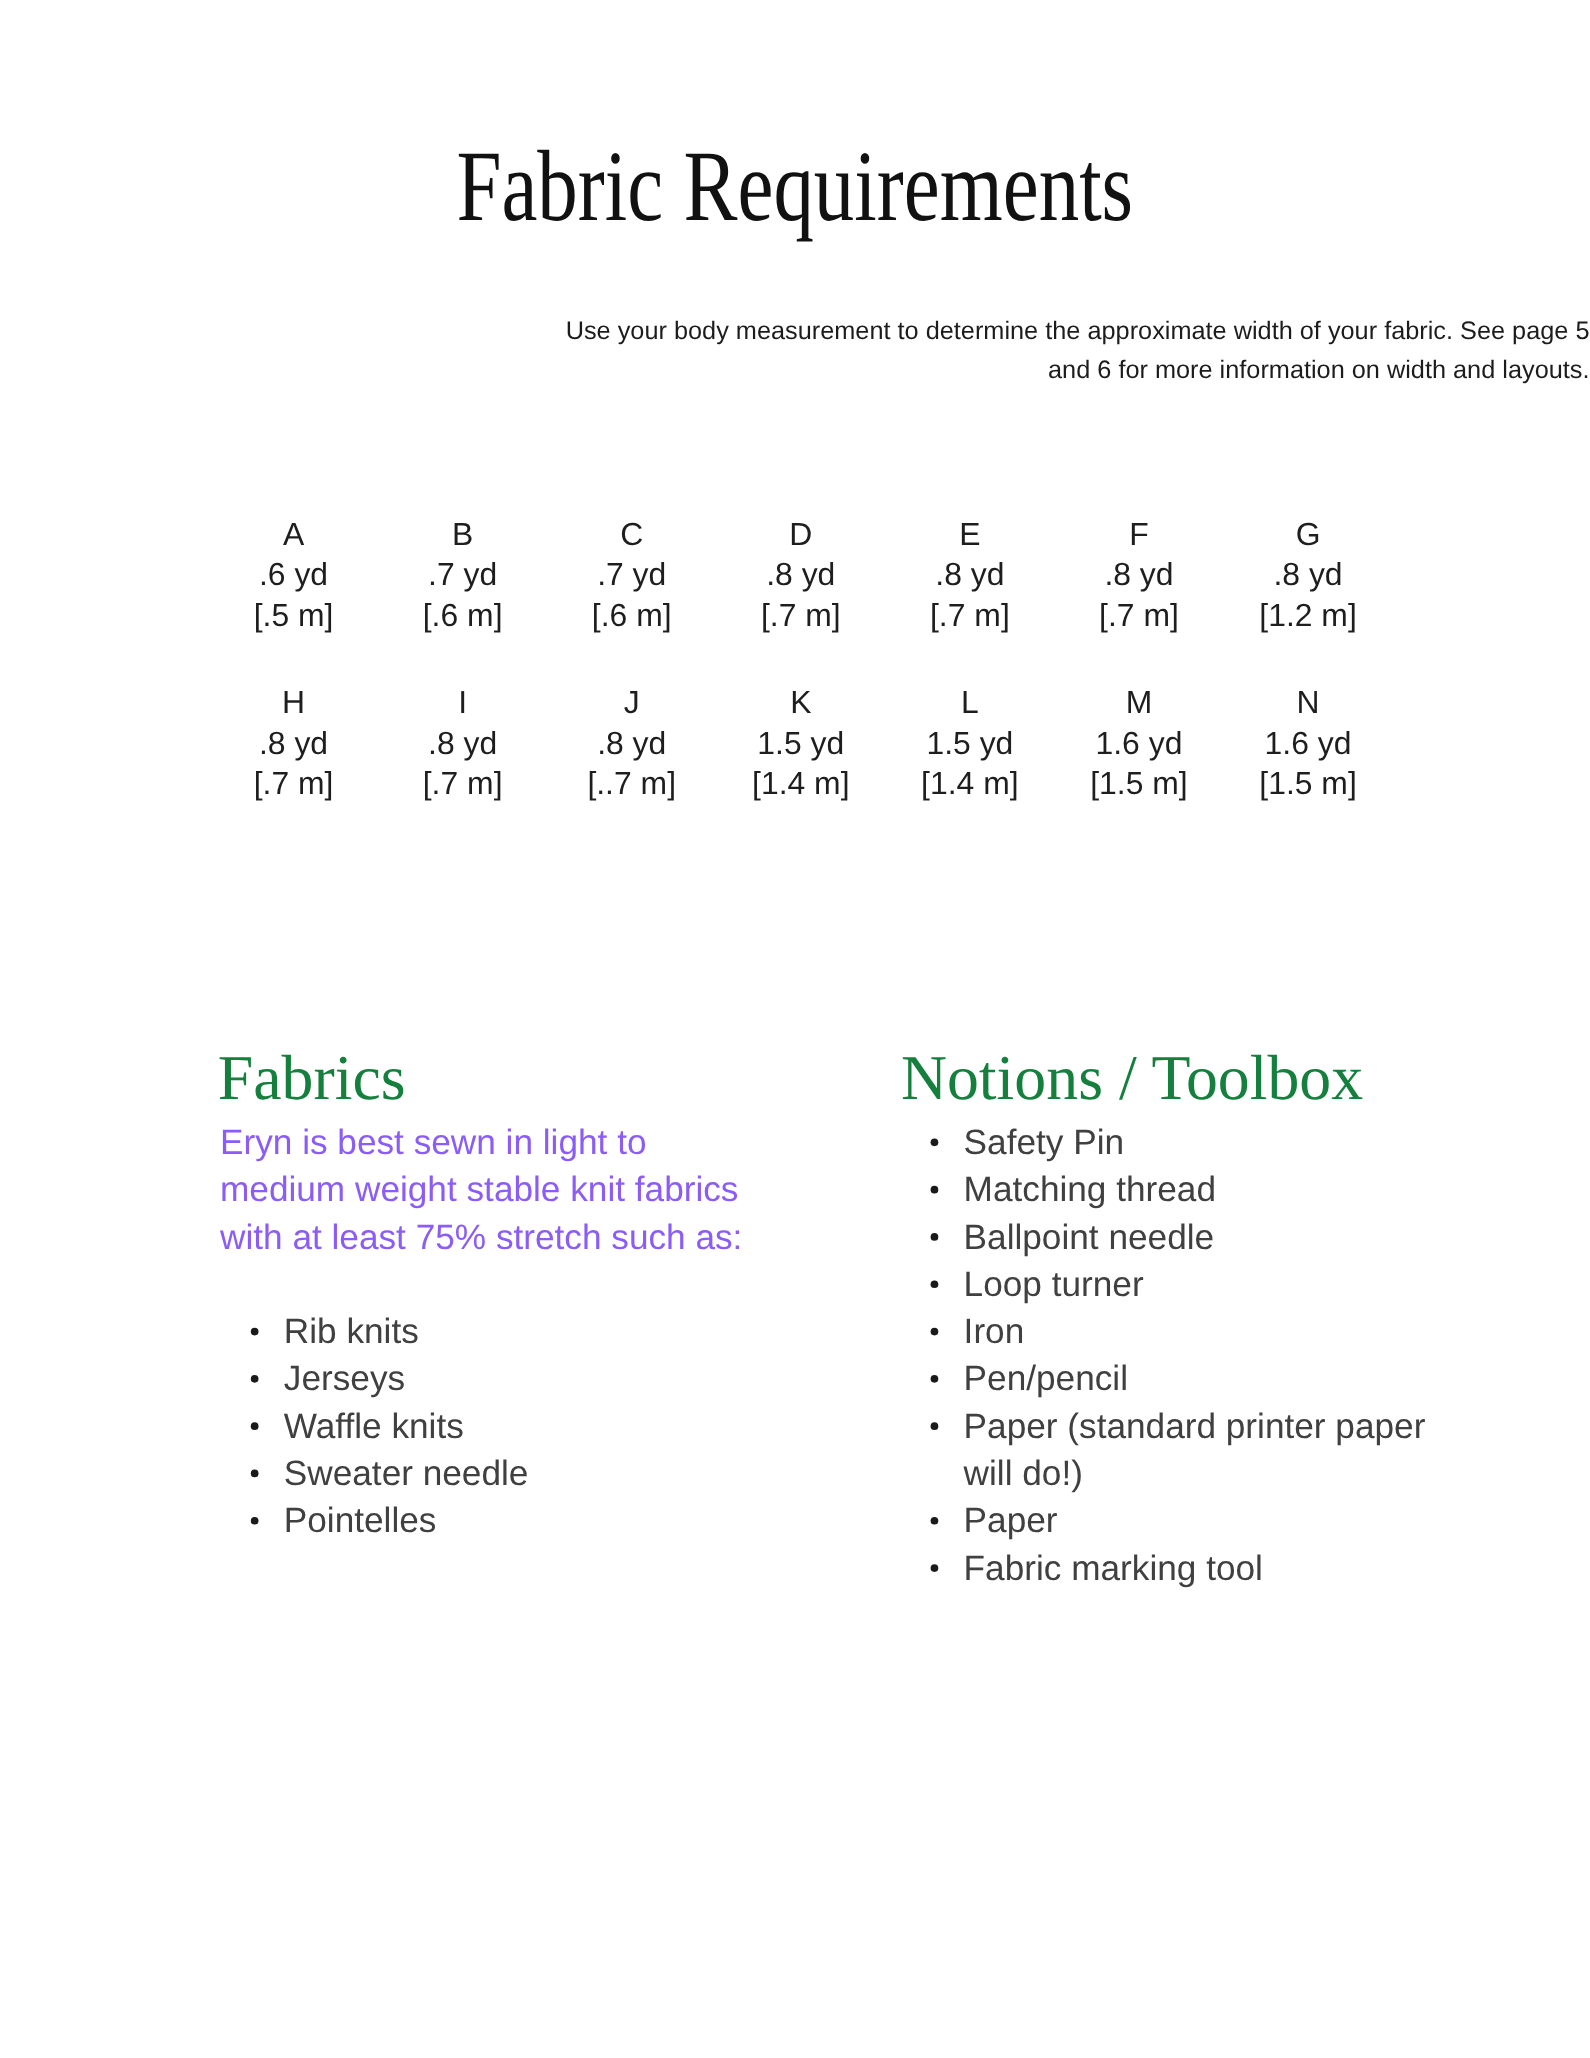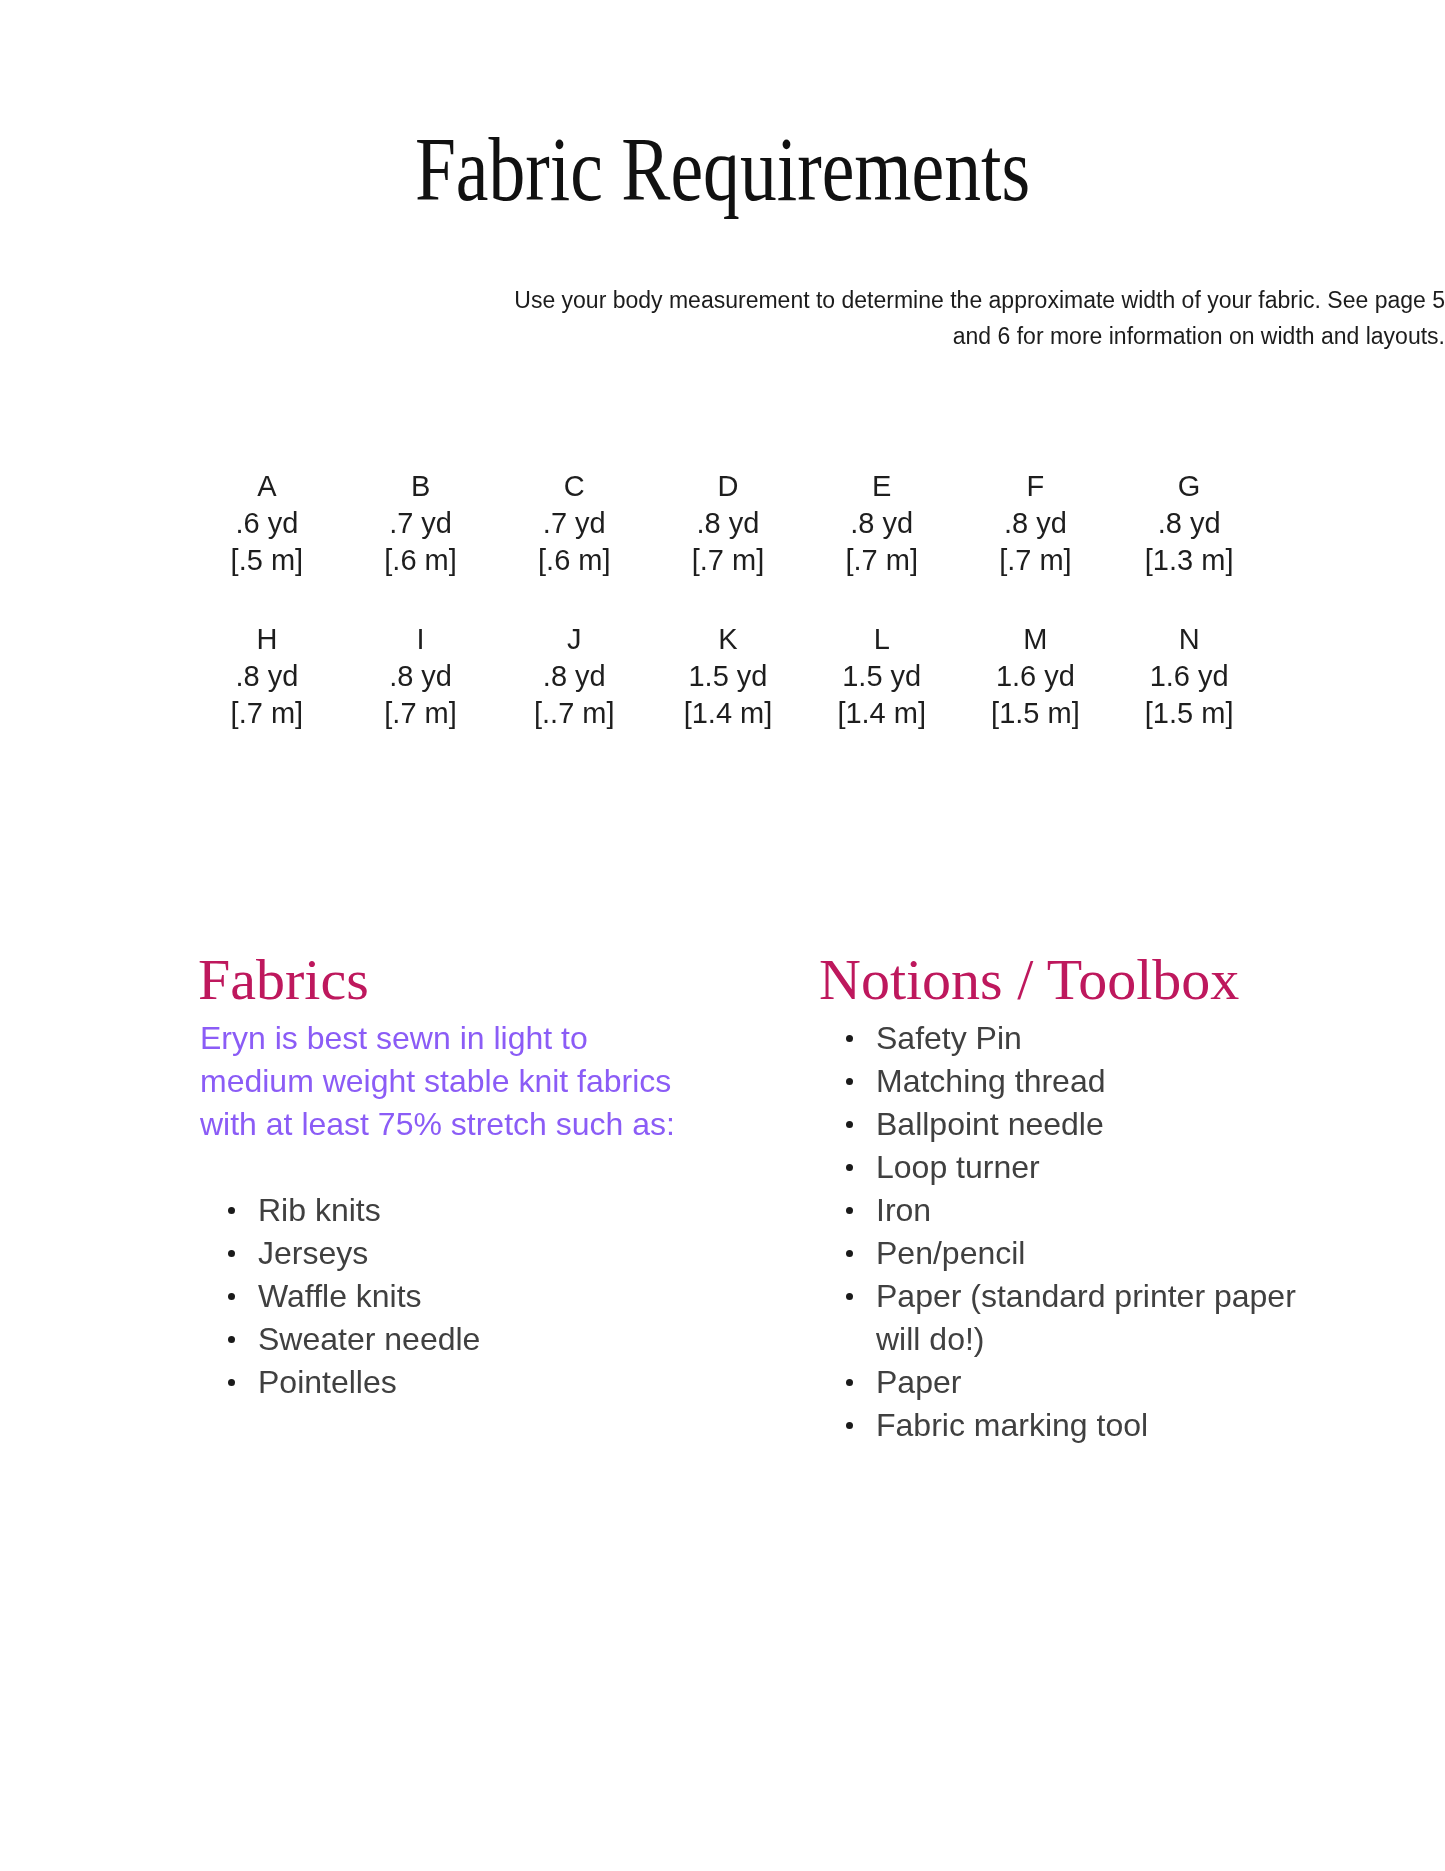--- a/index.html
+++ b/index.html
@@ -60,21 +60,21 @@
     color:#1e1e1e;
   }
   
   .sec-heading{
     position:absolute;
     margin:0;
     font-family:"Liberation Serif","DejaVu Serif",serif;
     font-weight:400;
     font-size:58px;
     line-height:1;
-    color:#be185d;
+    color:#15803d;
     white-space:nowrap;
   }
   .heading-fabrics{top:951px;left:198px;}
   .heading-notions{top:951px;left:819px;}
   .fabrics-intro{
     position:absolute;
     top:1017px;
     left:200px;
     font-size:32px;
     line-height:43px;
@@ -146,21 +146,21 @@
       <div>[.7 m]</div>
     </div>
     <div class="cell">
       <div>F</div>
       <div>.8 yd</div>
       <div>[.7 m]</div>
     </div>
     <div class="cell">
       <div>G</div>
       <div>.8 yd</div>
-      <div>[1.3 m]</div>
+      <div>[1.2 m]</div>
     </div>
   </div>
 
   <div class="size-grid row-2">
     <div class="cell">
       <div>H</div>
       <div>.8 yd</div>
       <div>[.7 m]</div>
     </div>
     <div class="cell">

